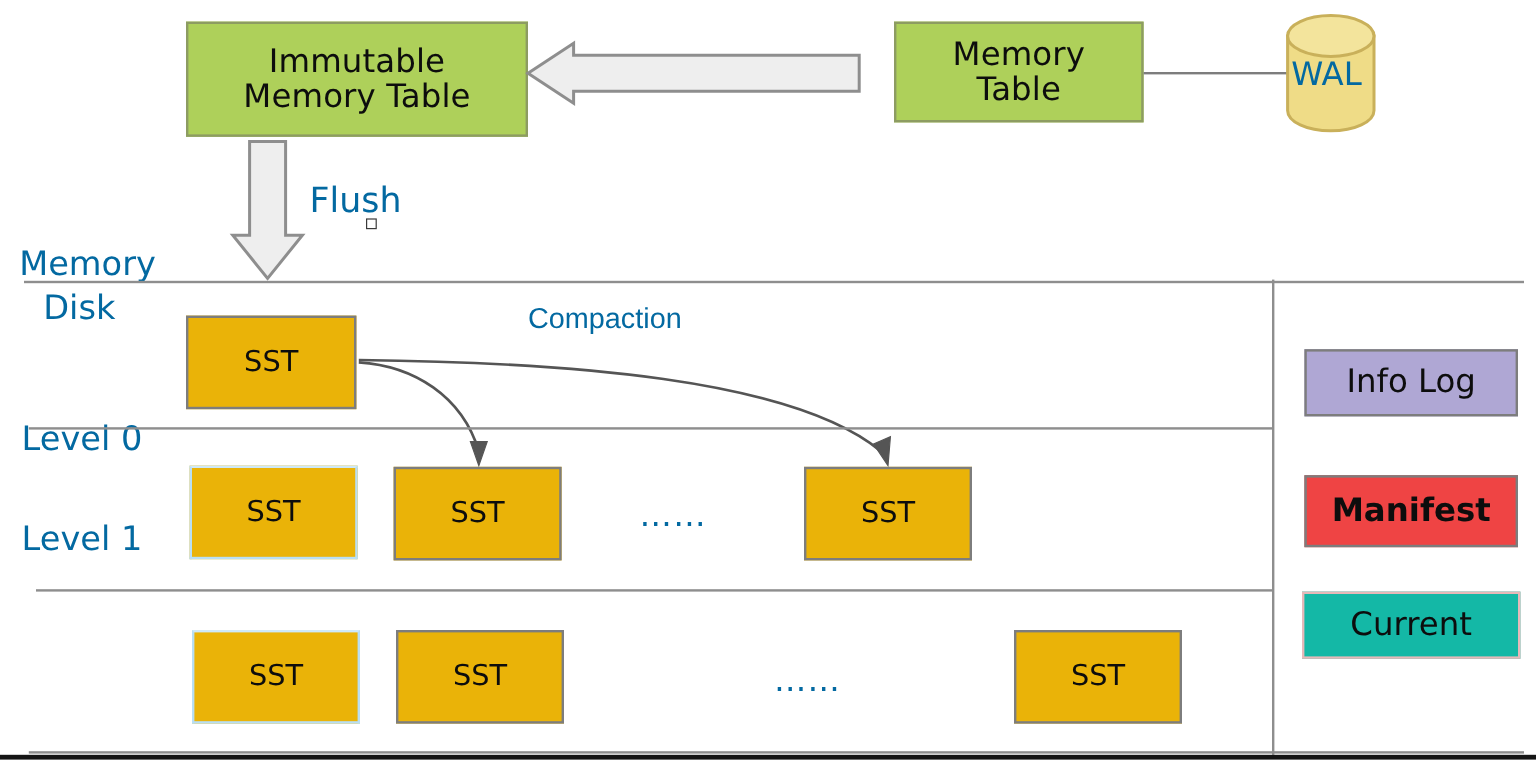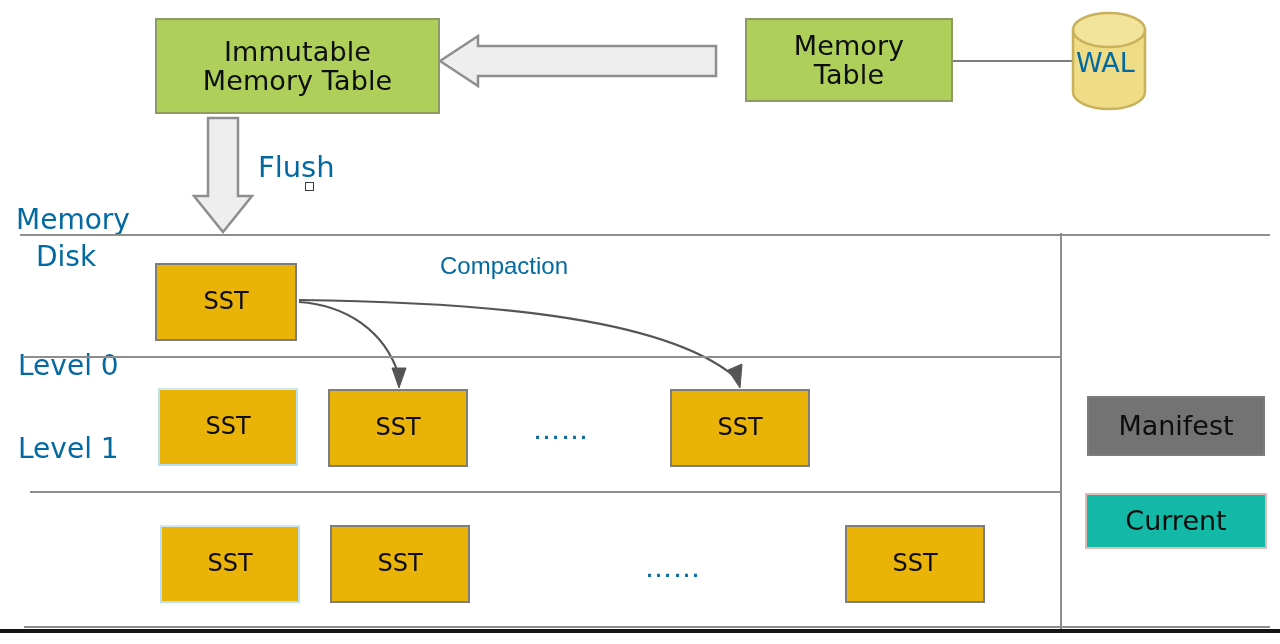--- a/index.html
+++ b/index.html
@@ -47,21 +47,21 @@
   .sst-box.noborder {
     border: 2px solid #b9dff4;
     border-top-color: #cfe9f8;
   }
 
   .meta-box {
     border: 2px solid #7d7d7d;
     font-size: 27px;
   }
   .meta-infolog  { background: #afa7d4; }
-  .meta-manifest { background: #737373; }
+  .meta-manifest { background: #ef4444; font-weight: bold; }
   .meta-current  { background: #14b8a6; border-color: #e6b9b9; }
 
   
   .label {
     position: absolute;
     color: #0369a1;
     white-space: nowrap;
   }
   .lbl-side   { font-size: 28px; }
   .lbl-flush  { font-size: 29px; }
@@ -189,20 +189,21 @@
 
   <div class="box sst-box noborder" style="left:160px; top:525px; width:140px; height:78px;">SST</div>
 
   <div class="box sst-box" style="left:330px; top:525px; width:140px; height:78px;">SST</div>
 
   <div class="label dots" style="left:645px; top:552px;">……</div>
 
   <div class="box sst-box" style="left:845px; top:525px; width:140px; height:78px;">SST</div>
 
 
+  <div class="box meta-box meta-infolog" style="left:1087px; top:291px; width:178px; height:56px;">Info Log</div>
 
   <div class="box meta-box meta-manifest" style="left:1087px; top:396px; width:178px; height:60px;">Manifest</div>
 
   <div class="box meta-box meta-current" style="left:1085px; top:493px; width:182px; height:56px;">Current</div>
 
   <div class="hline" style="left:24px; top:626px; width:1246px;"></div>
 
   <div class="baseline-dark" style="left:0px; top:629px; width:1280px;"></div>
 
 </div>

